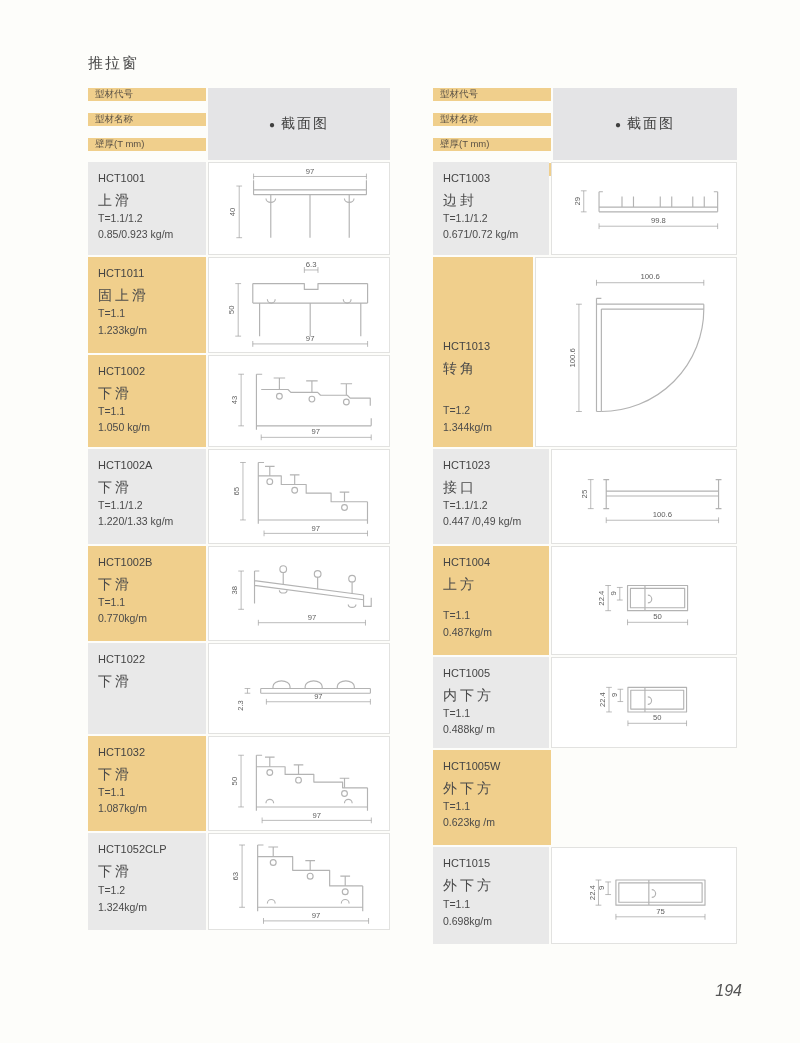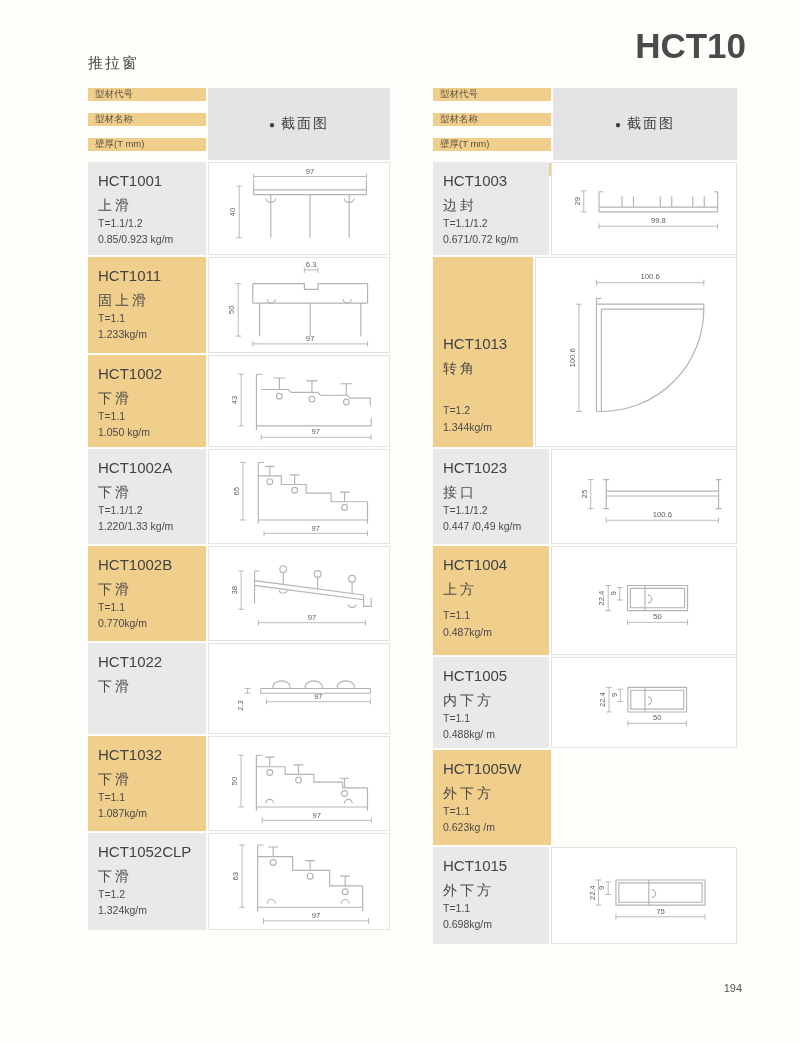--- a/index.html
+++ b/index.html
@@ -36,46 +36,45 @@
   .hdr-section .bullet{font-size:10px; margin-right:6px; letter-spacing:0;}
 
   .row{display:flex; gap:2px;}
   .info{
     width:118px; box-sizing:border-box;
     padding:10px 8px 12px 10px;
     display:flex; flex-direction:column;
   }
   .tone-gray{background:var(--row-gray,#e9e9e9);}
   .tone-yellow{background:var(--accent-yellow,#f0cf8c);}
-  .code{font-size:15px; color:#434343;}
+  .code{font-size:11px; color:#434343;}
   .name{font-size:14px; color:#4a4a4a; margin-top:8px; letter-spacing:3px;}
   .specs{margin-top:auto; font-size:10.5px; color:#4a4a4a; line-height:1.55; padding-bottom:3px;}
   .row-tall .info{justify-content:flex-end;}
   .row-tall .specs{margin-top:24px; padding-bottom:0;}
   .diagram{
     flex:1; background:#ffffff;
     border:1px solid #e2e2e0; box-sizing:border-box;
     display:flex; align-items:center; justify-content:center;
   }
   svg{overflow:visible;}
   .p{stroke:#b3b3b3; fill:none; stroke-width:1.2; stroke-linejoin:round;}
   .d{stroke:#9a9a9a; fill:none; stroke-width:0.7;}
   .t{fill:#5f5f5f; font-size:8px; text-anchor:middle; font-family:"Liberation Sans","DejaVu Sans",sans-serif;}
   .page-number{
     position:absolute; right:58px; top:982px;
-    font-size:11px; color:#555;
+    font-size:16px; color:#555;font-style:italic;
   }
 </style>
 </head>
 <body>
 
 <div class="page">
 
   <div class="doc-title">推拉窗</div>
-  <div class="series-code">HCT10</div>
 
   <div class="col col-left">
 
     <div class="tbl-header">
       <div class="hdr-labels">
         <div>型材代号</div>
         <div>型材名称</div>
         <div>壁厚(T mm)</div>
         <div>理论重量 (kg/m)</div>
       </div>

